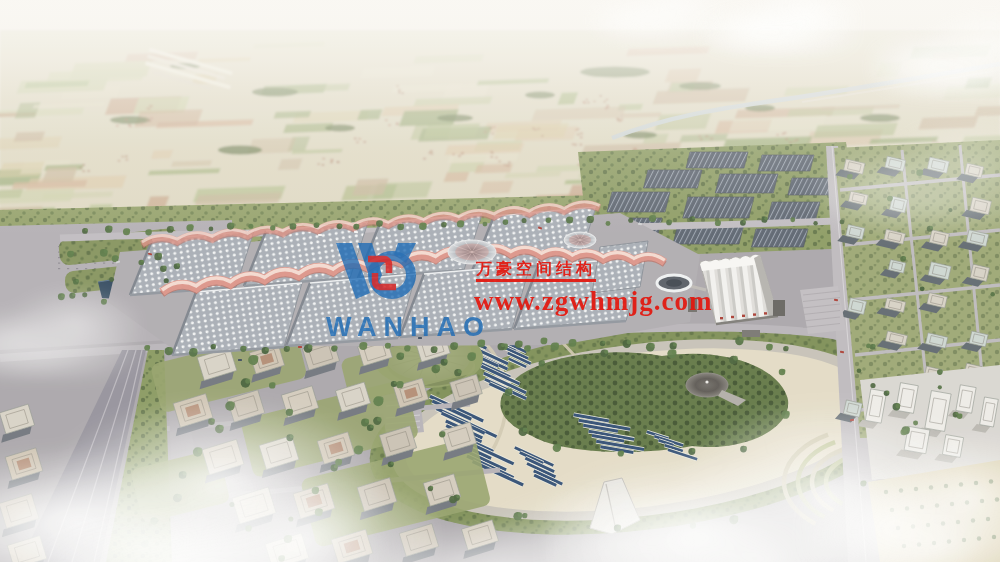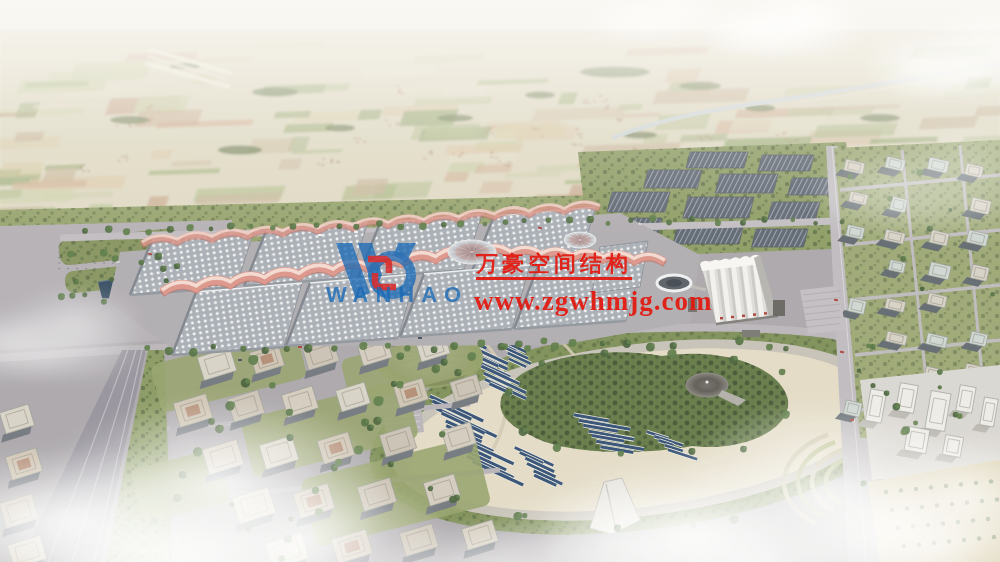--- a/index.html
+++ b/index.html
@@ -10,24 +10,24 @@
   .haze-top{position:absolute;left:0;top:0;width:1000px;height:235px;pointer-events:none;
     background:linear-gradient(180deg,rgba(250,248,244,.93) 0%,rgba(250,248,244,.72) 20%,
       rgba(250,248,244,.42) 42%,rgba(250,248,244,.16) 65%,rgba(250,248,244,0) 100%);}
   .veil{position:absolute;inset:0;background:rgba(252,250,246,.07);pointer-events:none;}
   .cloud{position:absolute;filter:blur(7px);pointer-events:none;background:
     radial-gradient(ellipse 58% 52% at 35% 60%, rgba(255,255,255,.98), rgba(255,255,255,0) 70%),
     radial-gradient(ellipse 52% 58% at 66% 42%, rgba(255,255,255,.95), rgba(255,255,255,0) 72%),
     radial-gradient(ellipse 72% 48% at 50% 72%, rgba(255,255,255,.9), rgba(255,255,255,0) 75%);}
   .watermark{position:absolute;inset:0;pointer-events:none;}
   .wm-logo{position:absolute;left:334px;top:241px;opacity:.88;}
-  .wm-brand{position:absolute;left:326px;top:284px;font-weight:bold;font-size:22px;
+  .wm-brand{position:absolute;left:326px;top:314px;font-weight:bold;font-size:27px;
     letter-spacing:7px;opacity:.8;line-height:1;}
-  .wm-cn{position:absolute;left:476px;top:253px;font-family:"Liberation Serif",serif;
-    font-weight:bold;font-size:22px;letter-spacing:4px;line-height:1;opacity:.93;
+  .wm-cn{position:absolute;left:476px;top:261px;font-family:"Liberation Serif",serif;
+    font-weight:bold;font-size:16px;letter-spacing:4px;line-height:1;opacity:.93;
     border-bottom:3px solid currentColor;padding-bottom:2px;}
   .wm-url{position:absolute;left:474px;top:288px;font-family:"Liberation Serif",serif;
     font-weight:bold;font-size:27px;letter-spacing:1px;line-height:1;opacity:.93;}
 </style>
 </head>
 <body>
 
 <div class="stage">
   <svg id="scene" class="scene" width="1000" height="562" viewBox="0 0 1000 562">
       <defs>

